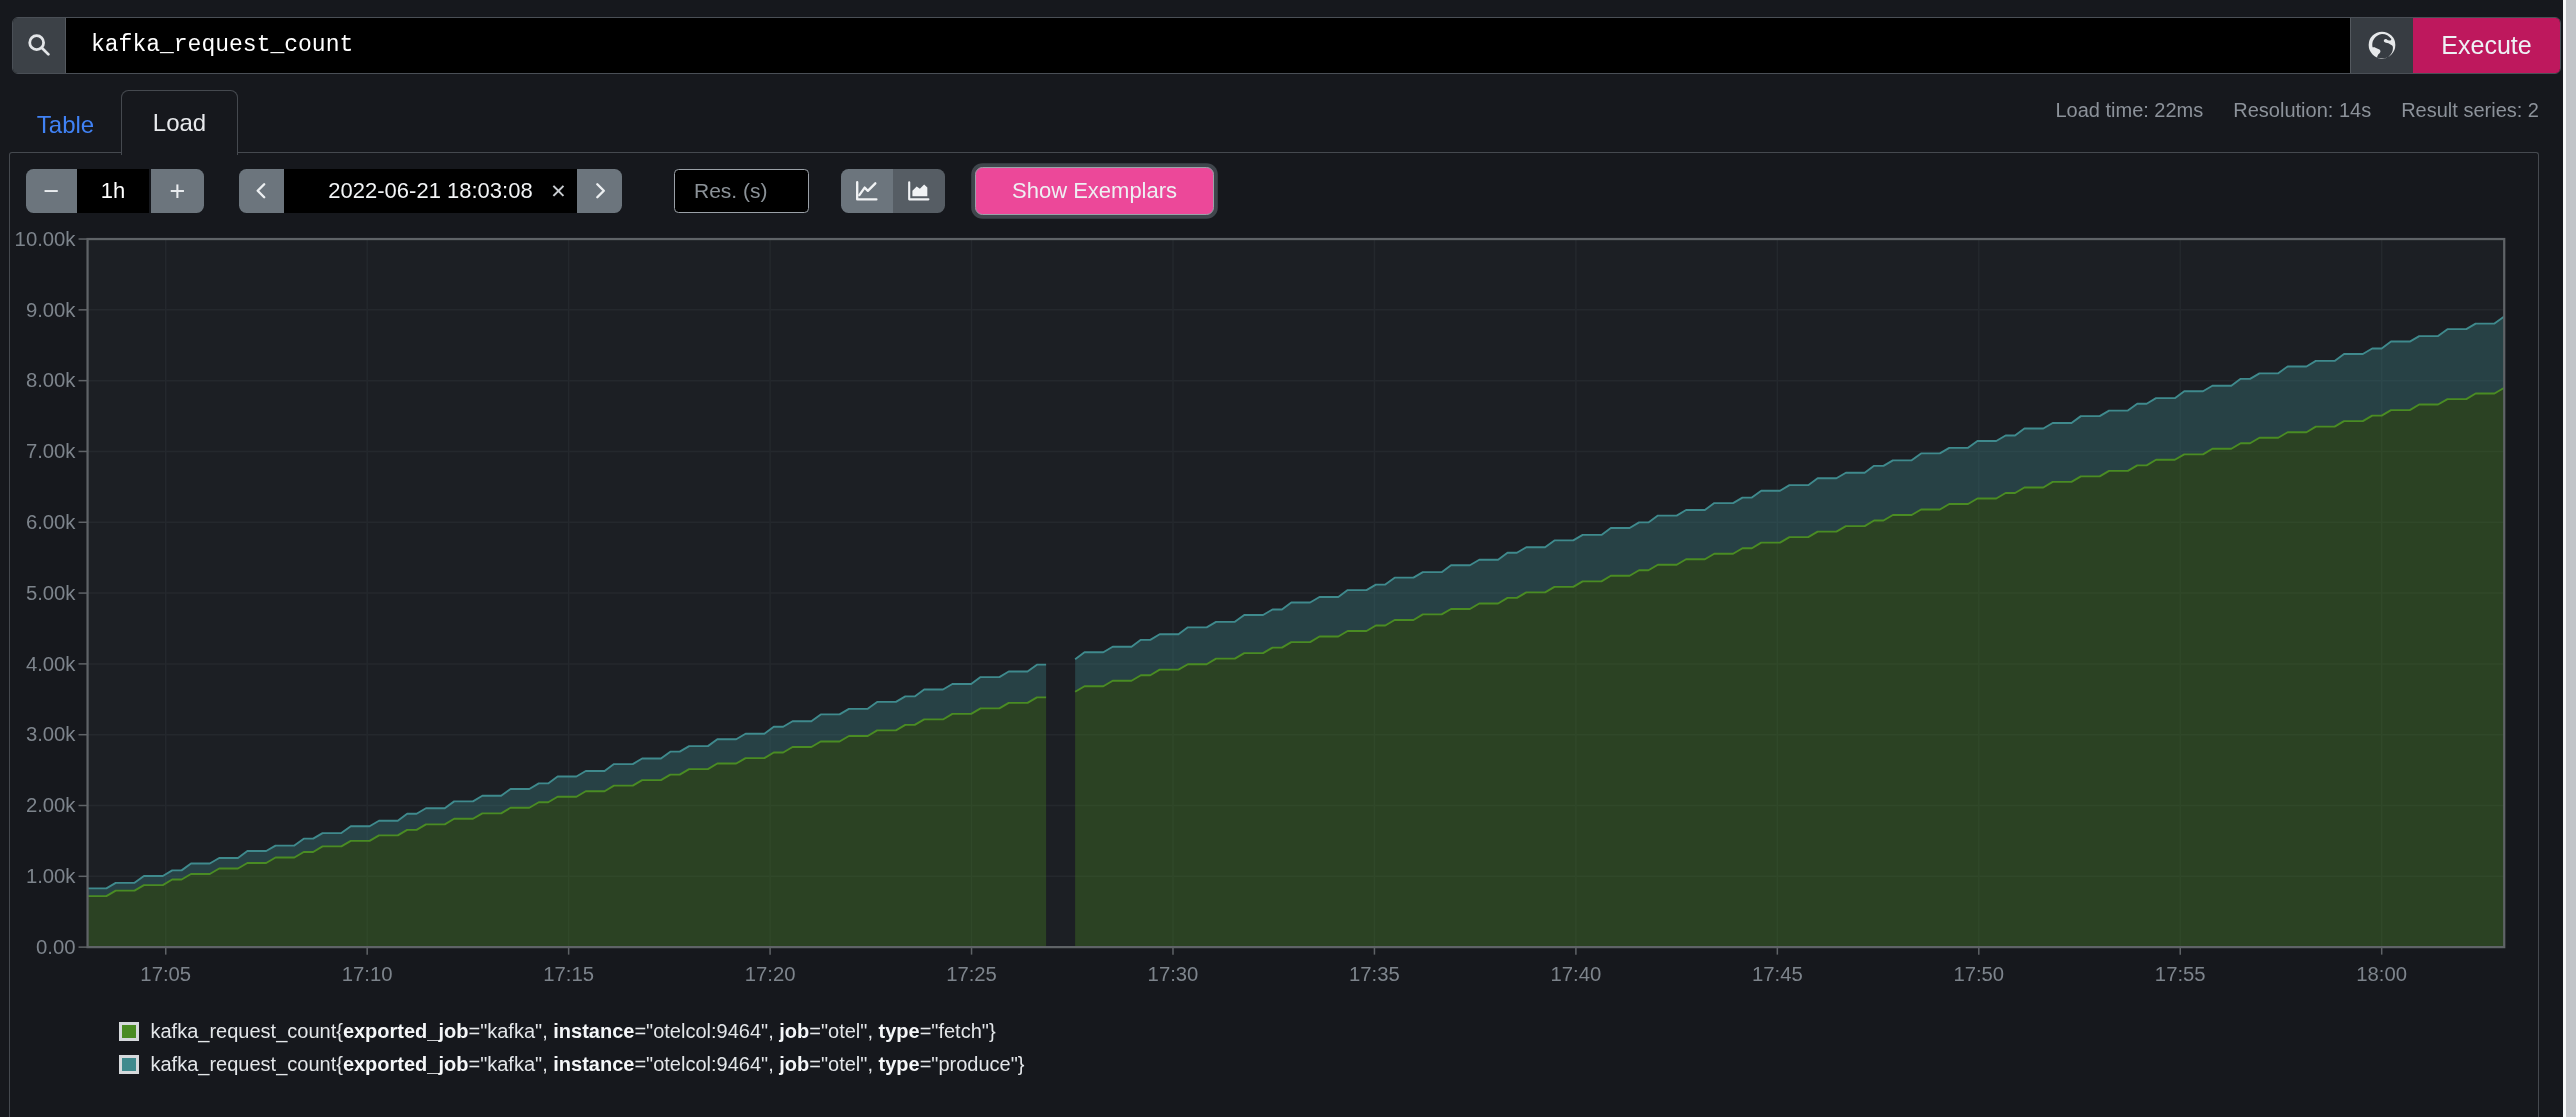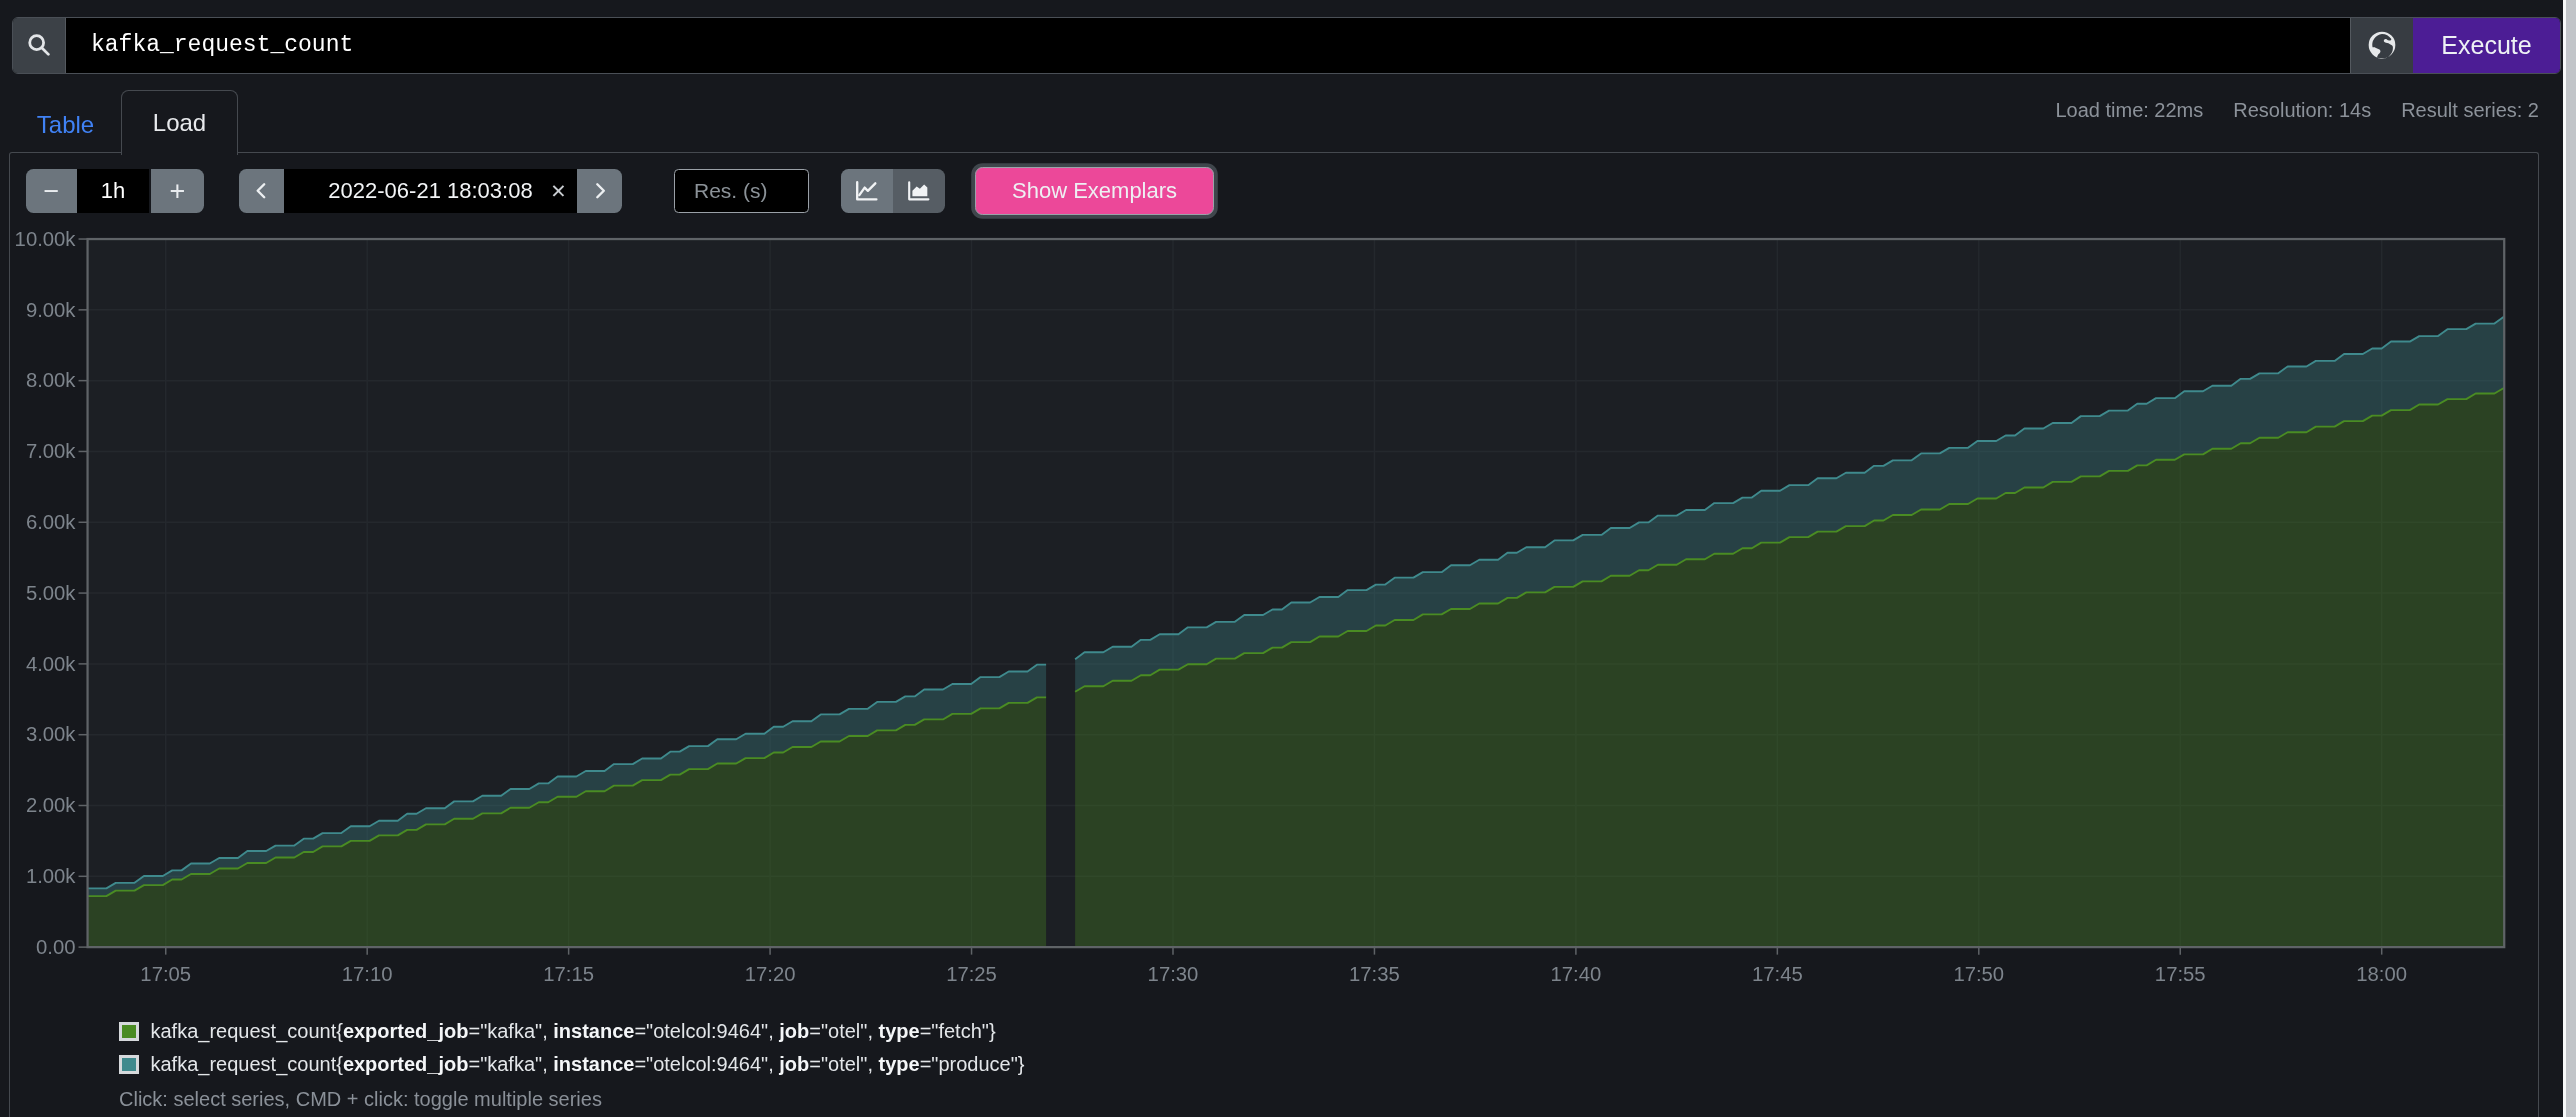--- a/index.html
+++ b/index.html
@@ -9,21 +9,21 @@
 
   
   #query-group { left:12px; top:16.5px; width:2549px; height:57px; display:flex;
                  border:1.5px solid #4a4f56; border-radius:6px; background:#000; }
   #query-addon { width:53px; background:#3c4147; border-right:1.5px solid #54595f;
                  border-radius:4.5px 0 0 4.5px; display:flex; align-items:center; justify-content:center; }
   #query-input { flex:1; background:#000; border:none; outline:none; color:#fff;
                  font-family:"Liberation Mono", monospace; font-size:23px; padding-left:25px; }
   #globe-btn { width:63px; background:#373c42; border-left:1.5px solid #54595f;
                display:flex; align-items:center; justify-content:center; cursor:pointer; }
-  #execute-btn { width:147px; background:#4c1d95; color:#eef1f5; font-size:25px;
+  #execute-btn { width:147px; background:#be185d; color:#eef1f5; font-size:25px;
                  border:none; border-radius:0 4.5px 4.5px 0; cursor:pointer; }
 
   
   #stats-row { top:98px; right:37px; left:0; height:24px; display:flex; justify-content:flex-end;
                gap:30px; color:#8c929a; font-size:20px; align-items:center; }
 
   
   #table-tab { left:9px; top:98px; width:113px; height:54px; color:#4082f5; font-size:24px;
                display:flex; align-items:center; justify-content:center; cursor:pointer; }
   #graph-tab { left:121px; top:90px; width:117px; height:65px; background:#16181d;
@@ -220,19 +220,18 @@
   <div id="legend-rows">
       <div class="legend-row">
         <span class="swatch" style="background: rgb(74, 140, 35);"></span>
         <span>kafka_request_count{<b>exported_job</b>="kafka", <b>instance</b>="otelcol:9464", <b>job</b>="otel", <b>type</b>="fetch"}</span>
       </div>
       <div class="legend-row">
         <span class="swatch" style="background: rgb(63, 138, 141);"></span>
         <span>kafka_request_count{<b>exported_job</b>="kafka", <b>instance</b>="otelcol:9464", <b>job</b>="otel", <b>type</b>="produce"}</span>
       </div>
     </div>
-  <div id="legend-hint">Click: select series, CMD + click: toggle multiple series</div>
 </div>
 
 <div class="abs" id="scrollbar-track">
   <div id="scrollbar-thumb"></div>
 </div>
 
 
 </body></html>

